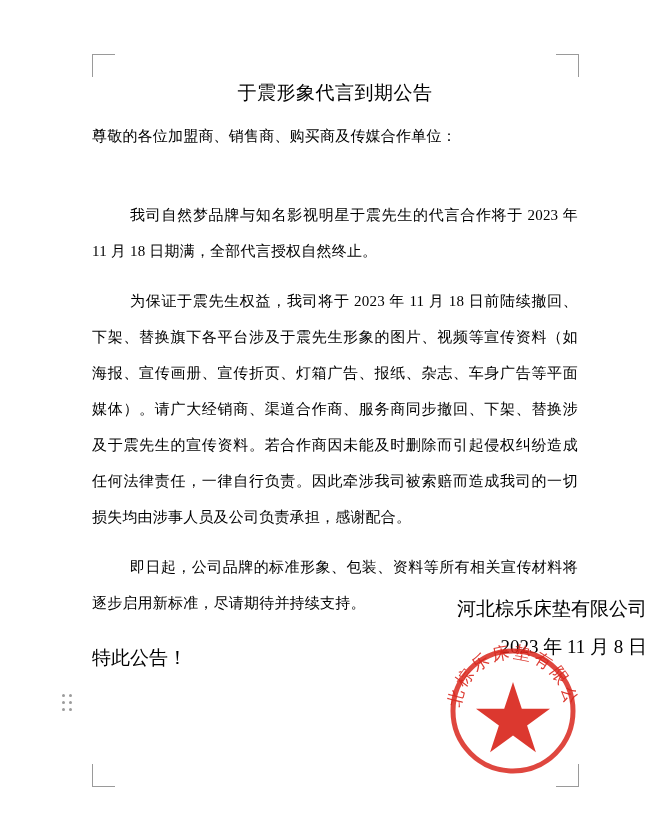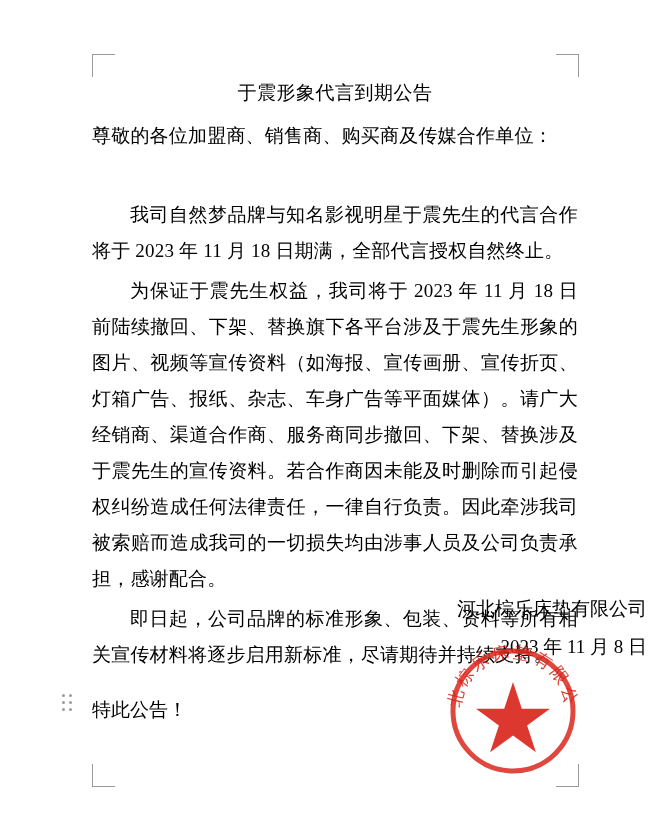--- a/index.html
+++ b/index.html
@@ -67,32 +67,32 @@
 
   .doc-title {
     text-align: center;
     font-size: 19px;
     line-height: 30px;
     letter-spacing: 0.5px;
     margin: 8px 0 10px 0;
   }
 
   p.para {
-    font-size: 19px;
+    font-size: 15px;
     line-height: 36px;
     margin: 0 0 2px 0;
     text-align: justify;
     text-justify: inter-ideograph;
     letter-spacing: 0.2px;
   }
   p.indent {
     text-indent: 38px;
     margin-top: 43px;
   }
-  p.gap-top { margin-top: 4px; }
+  p.gap-top { margin-top: 14px; }
 
   .notice-line {
     font-size: 19px;
     line-height: 36px;
   }
 
   
   .sign-block {
     position: absolute;
     right: 10px;

